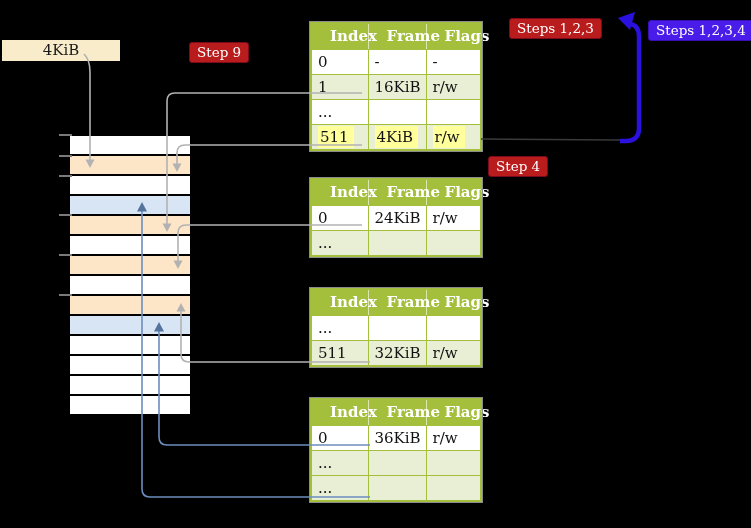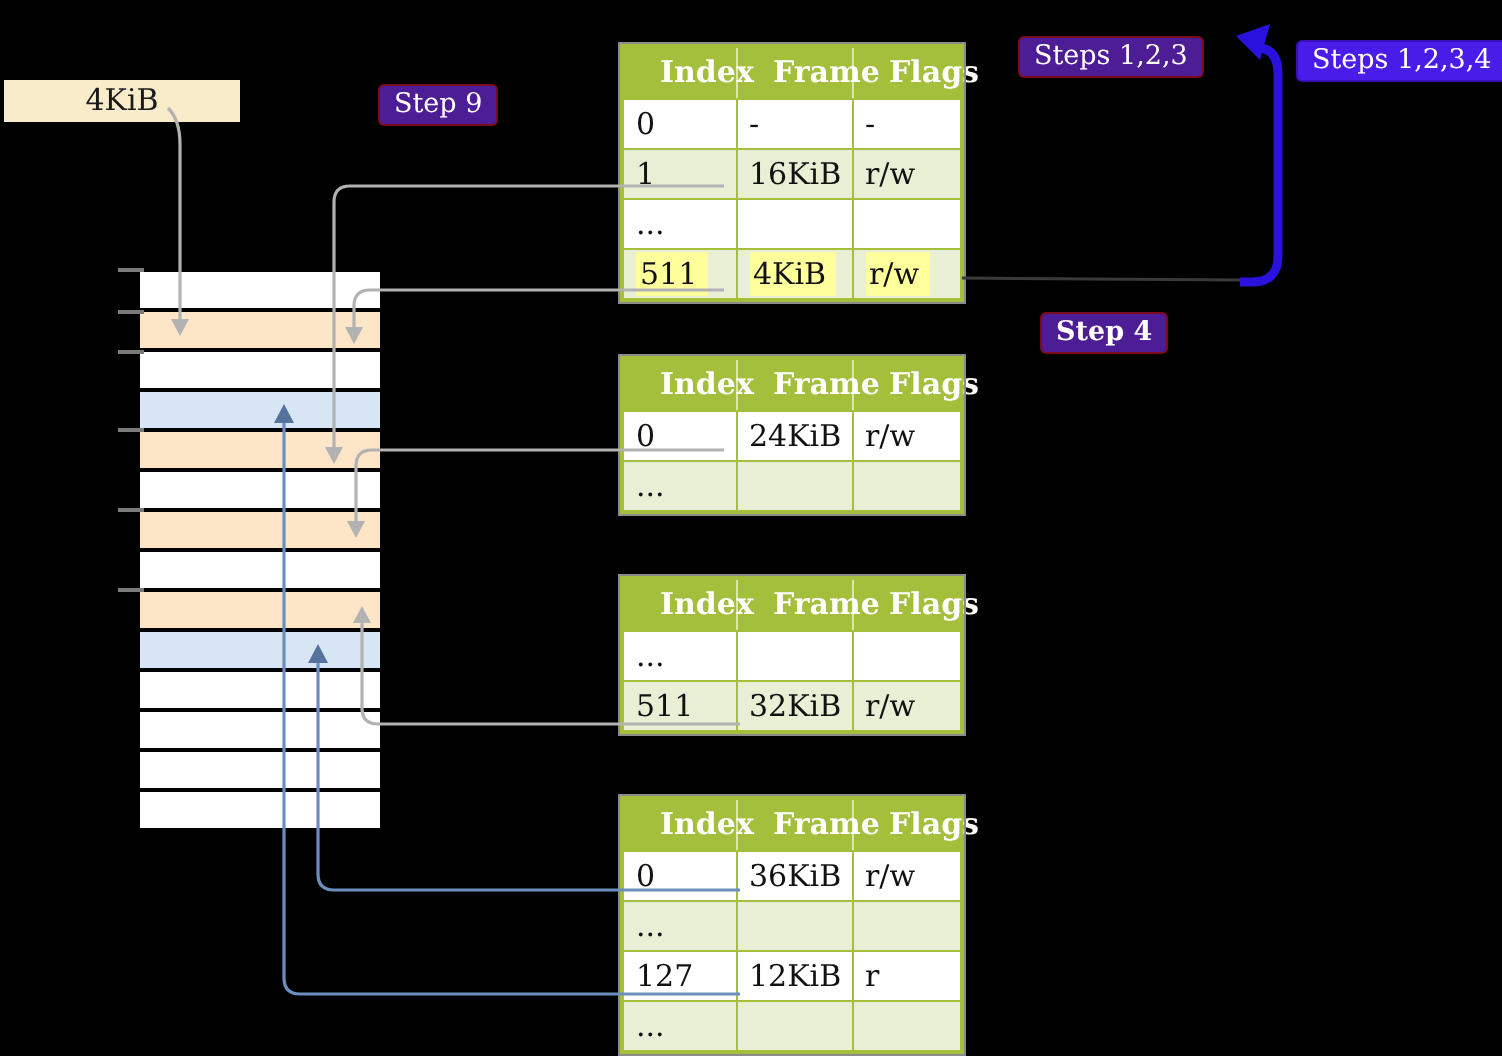--- a/index.html
+++ b/index.html
@@ -6,26 +6,26 @@
   body{width:751px;height:528px;position:relative;overflow:hidden;
        font-family:"DejaVu Serif","Liberation Serif",serif;}
 
   
   .frame-label{position:absolute;left:2px;top:40px;width:118px;height:21px;
     background:#f8eccb;color:#1a1a1a;font-size:15px;line-height:21px;text-align:center;}
 
   
   .badge{position:absolute;color:#fff;font-size:13.5px;line-height:16px;
     padding:1px 7px 2px;border-radius:3px;white-space:nowrap;}
-  .badge.red{background:#4c1d95;border:1px solid #7c0a1d;}
+  .badge.red{background:#b91c1c;border:1px solid #7c0a1d;}
   .badge.blue{background:#4a1cea;border:1px solid #3610b4;}
   .badge-step0{left:189px;top:42px;}
   .badge-steps123{left:509px;top:18px;}
   .badge-steps1234{left:648px;top:20px;}
-  .badge-step4{left:520px;top:156px;font-weight:bold;}
+  .badge-step4{left:488px;top:156px;}
 
   
   .memory{position:absolute;left:70px;top:136px;width:120px;}
   .mrow{height:18px;border-bottom:2px solid #000;}
   .c-white{background:#ffffff;}
   .c-orange{background:#fde5c8;}
   .c-blue{background:#d8e5f4;}
   .tick{position:absolute;left:59px;width:13px;height:2px;background:#7a7a7a;}
 
   
@@ -185,25 +185,20 @@
     <tr>
       <td>0</td>
       <td>36KiB</td>
       <td>r/w</td>
     </tr>
     <tr class="shade">
       <td>...</td>
       <td></td>
       <td></td>
     </tr>
-    <tr>
-      <td>127</td>
-      <td>12KiB</td>
-      <td>r</td>
-    </tr>
     <tr class="shade">
       <td>...</td>
       <td></td>
       <td></td>
     </tr>
   </tbody>
 </table>
 
 <svg class="overlay" width="751" height="528" viewBox="0 0 751 528">
 

